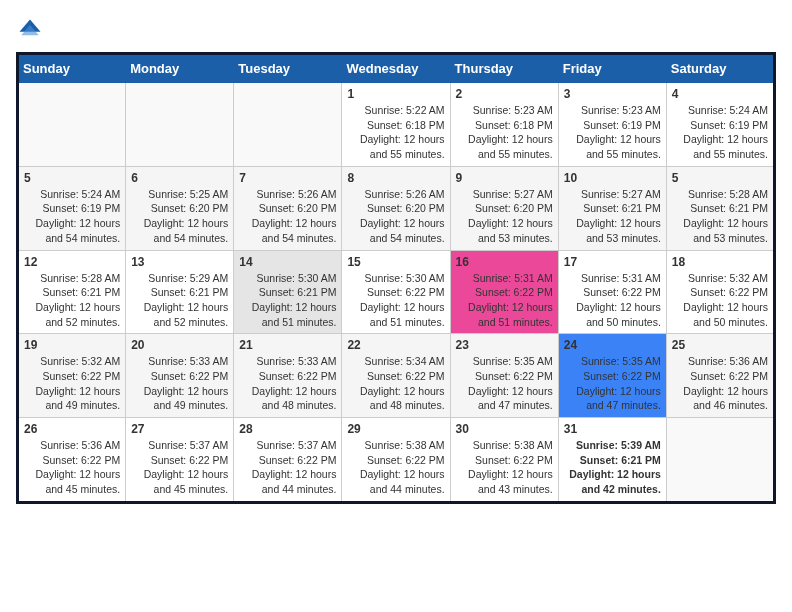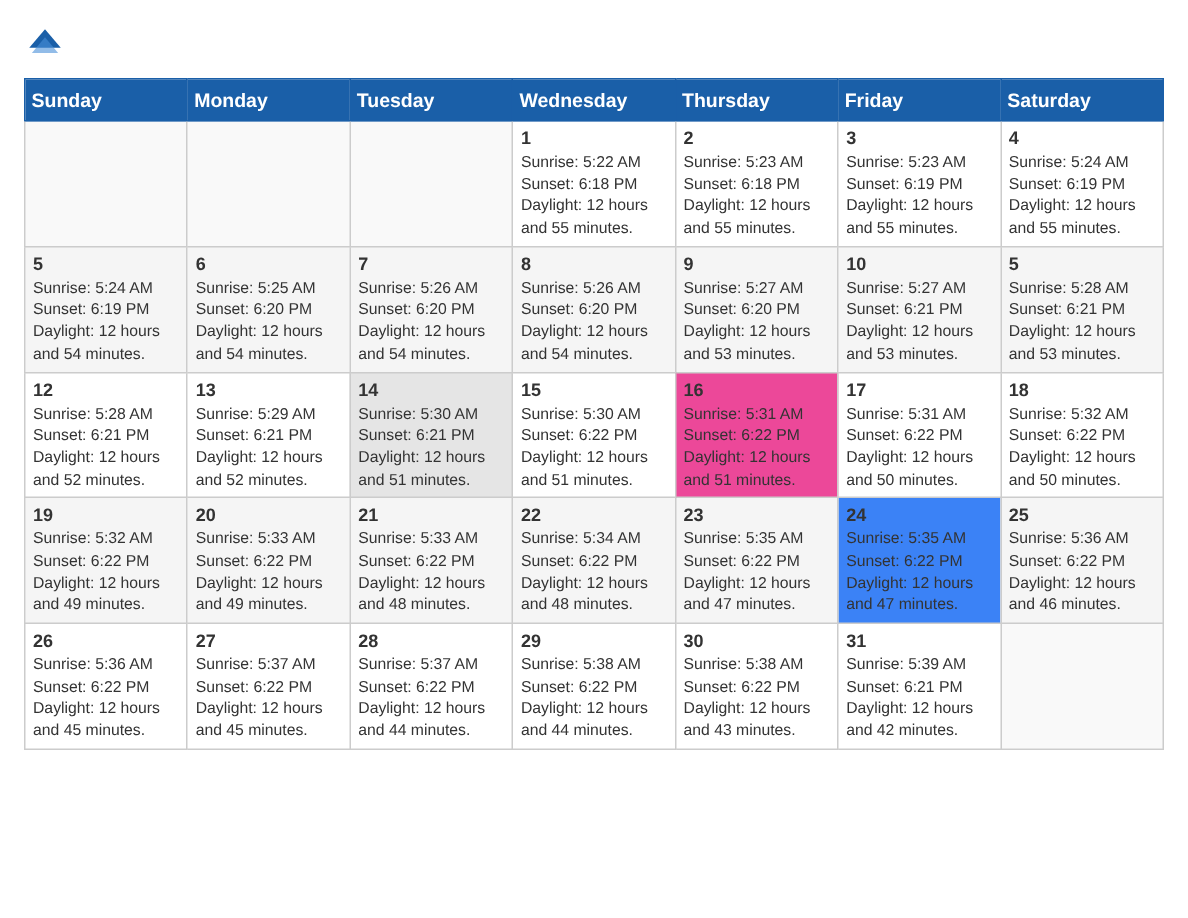--- a/index.html
+++ b/index.html
@@ -49,21 +49,21 @@
       color: #222;
       line-height: 1.1;
     }
     .location {
       font-size: 14px;
       color: #444;
     }
     .calendar {
       width: 100%;
       border-collapse: collapse;
-      border: 1px solid #0f172a;
+      border: 3px solid #0f172a;
     }
     .calendar th {
       background-color: #1a5fa8;
       color: #fff;
       font-size: 13px;
       font-weight: bold;
       padding: 6px 4px;
       text-align: left;
       border: 1px solid #1a5fa8;
     }
@@ -86,20 +86,21 @@
     .day-number {
       font-weight: bold;
       font-size: 12px;
       display: block;
       margin-bottom: 2px;
     }
     .day-info {
       font-size: 10.5px;
       line-height: 1.4;
       color: #333;
+      text-align: right;
     }
     .empty-cell {
       background: #f9f9f9 !important;
     }
   </style>
 </head>
 <body>
 
 <div class="header">
   <div class="logo">
@@ -318,20 +319,20 @@
 Daylight: 12 hours and 44 minutes.</div>
         </td>
         <td style="background: rgb(255, 255, 255);">
           <span class="day-number">30</span>
           <div class="day-info" style="white-space: pre-line;">Sunrise: 5:38 AM
 Sunset: 6:22 PM
 Daylight: 12 hours and 43 minutes.</div>
         </td>
         <td style="background: rgb(255, 255, 255); margin-left: 24px;">
           <span class="day-number">31</span>
-          <div class="day-info" style="white-space: pre-line;">Sunrise: 5:39 AM
+          <div class="day-info" style="white-space: pre-line; font-weight: bold;">Sunrise: 5:39 AM
 Sunset: 6:21 PM
 Daylight: 12 hours and 42 minutes.</div>
         </td>
         <td class="empty-cell"></td>
       </tr>
     </tbody>
 </table>
 
 </body></html>

